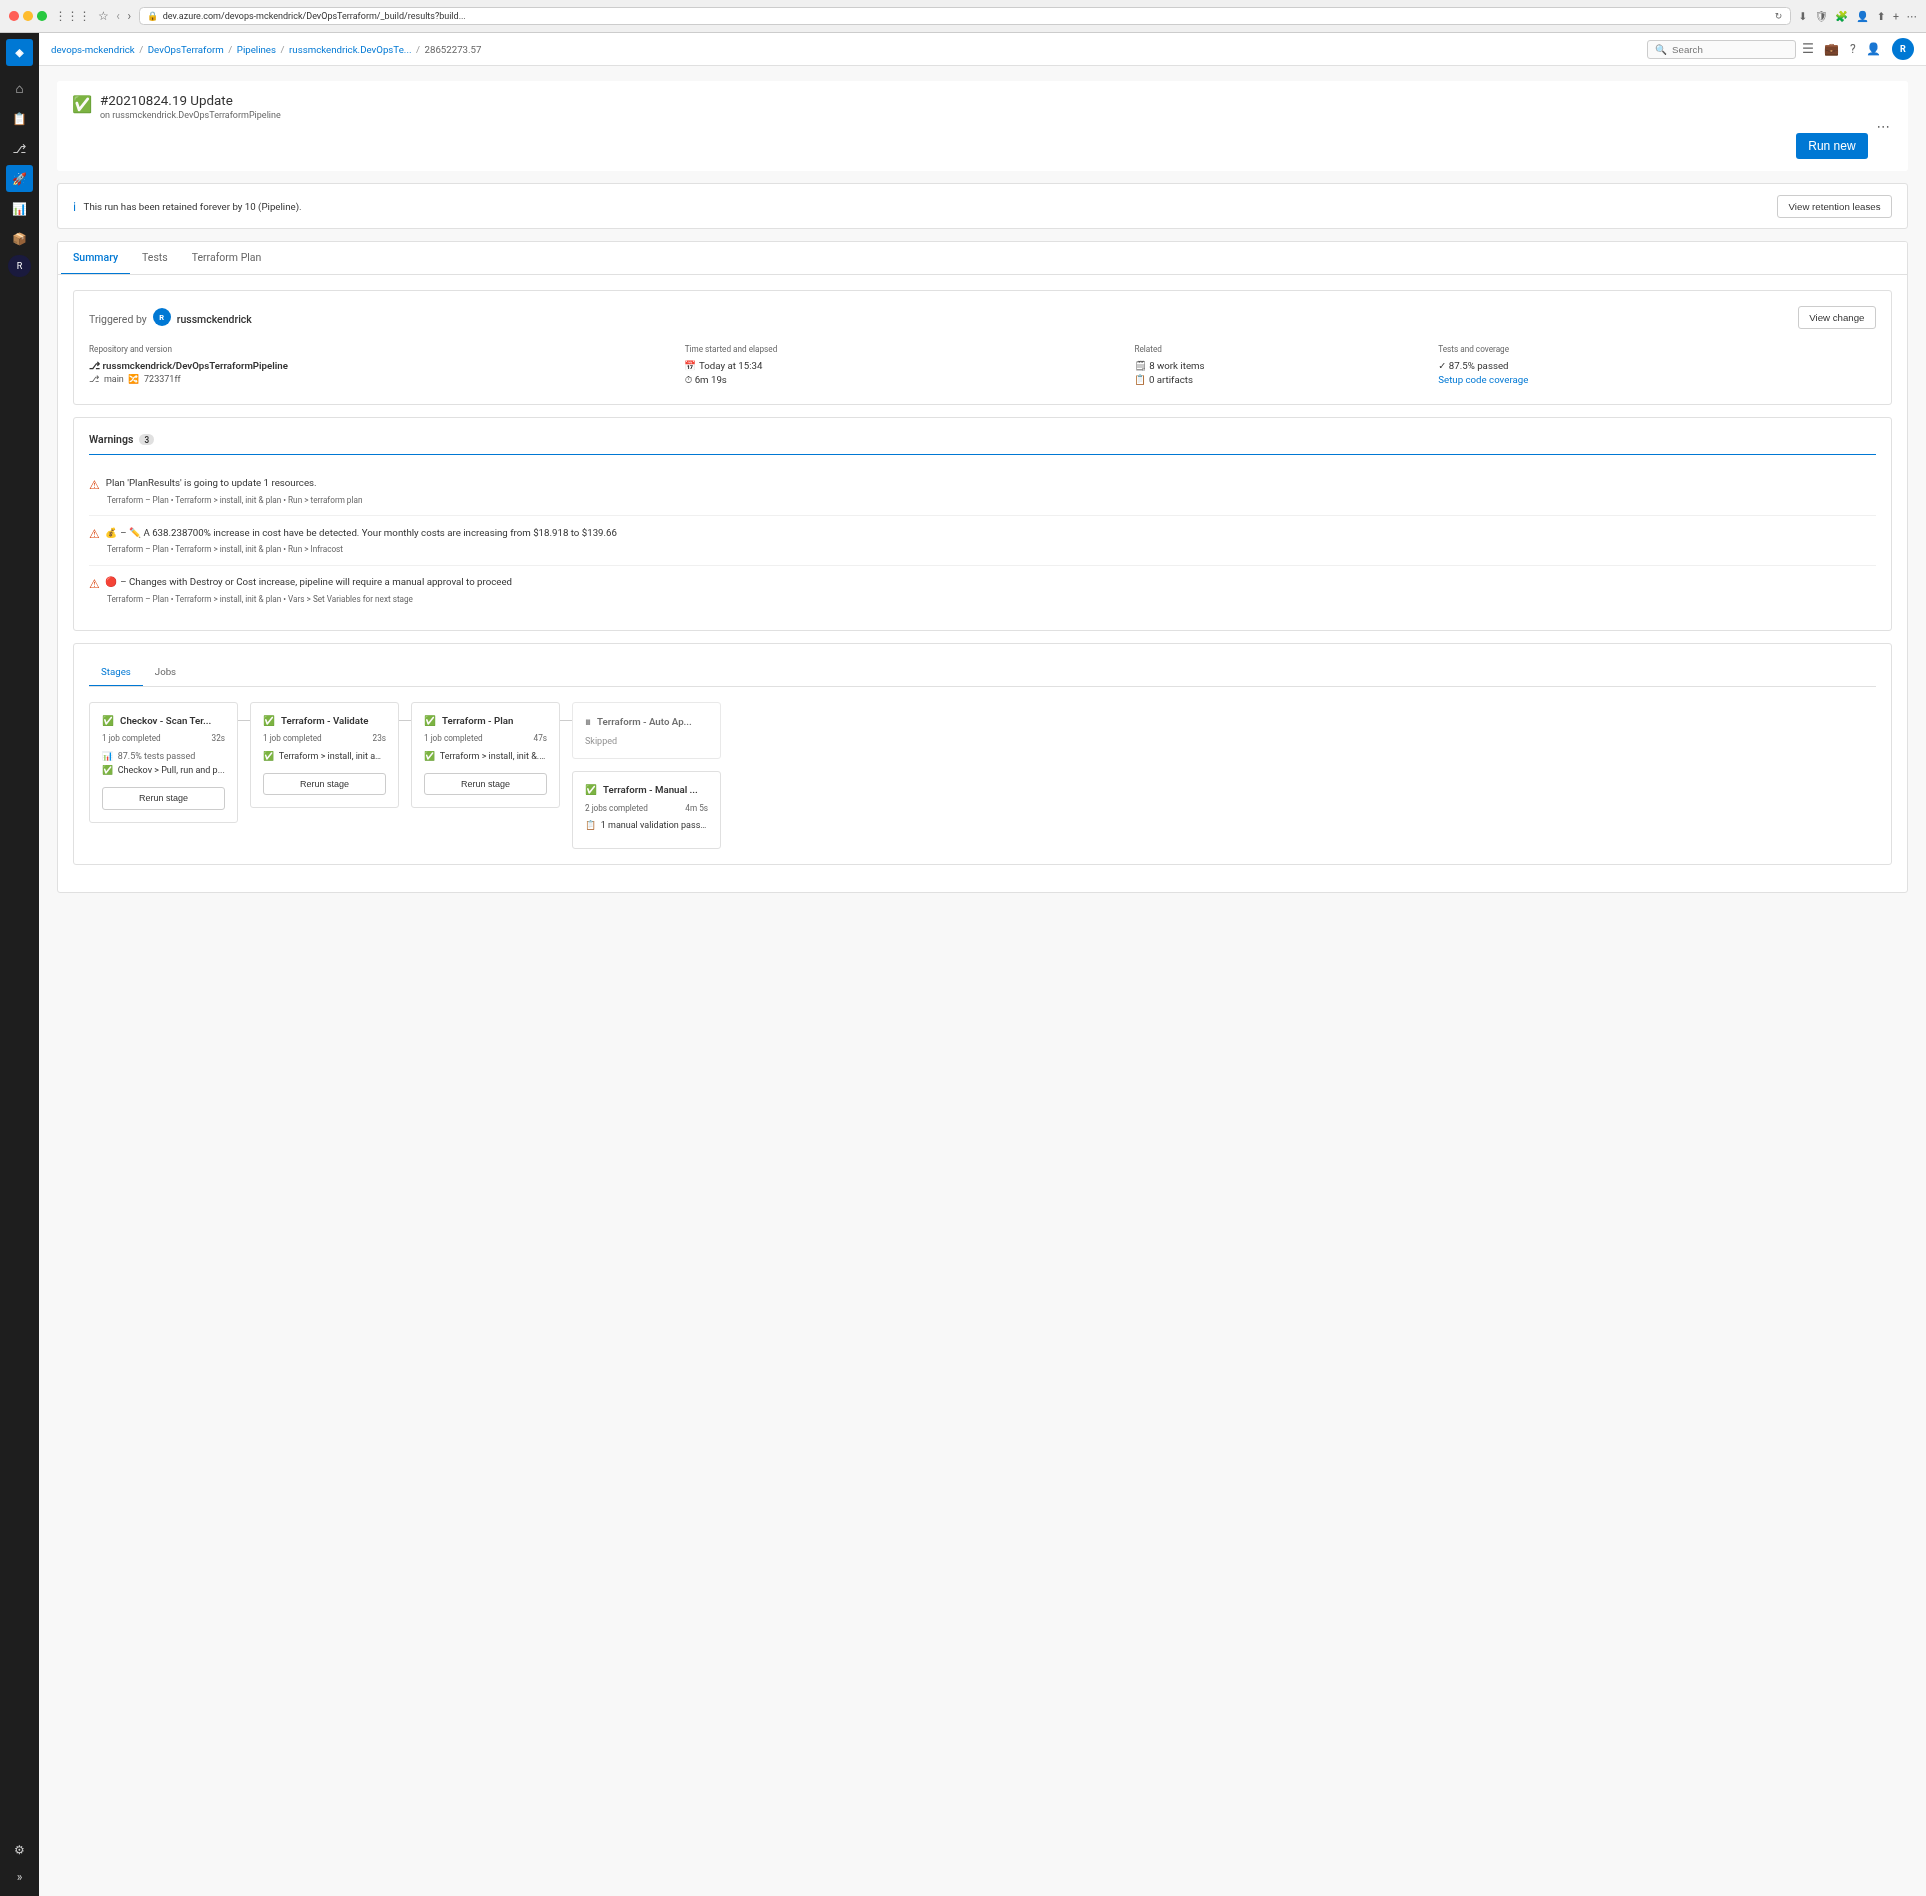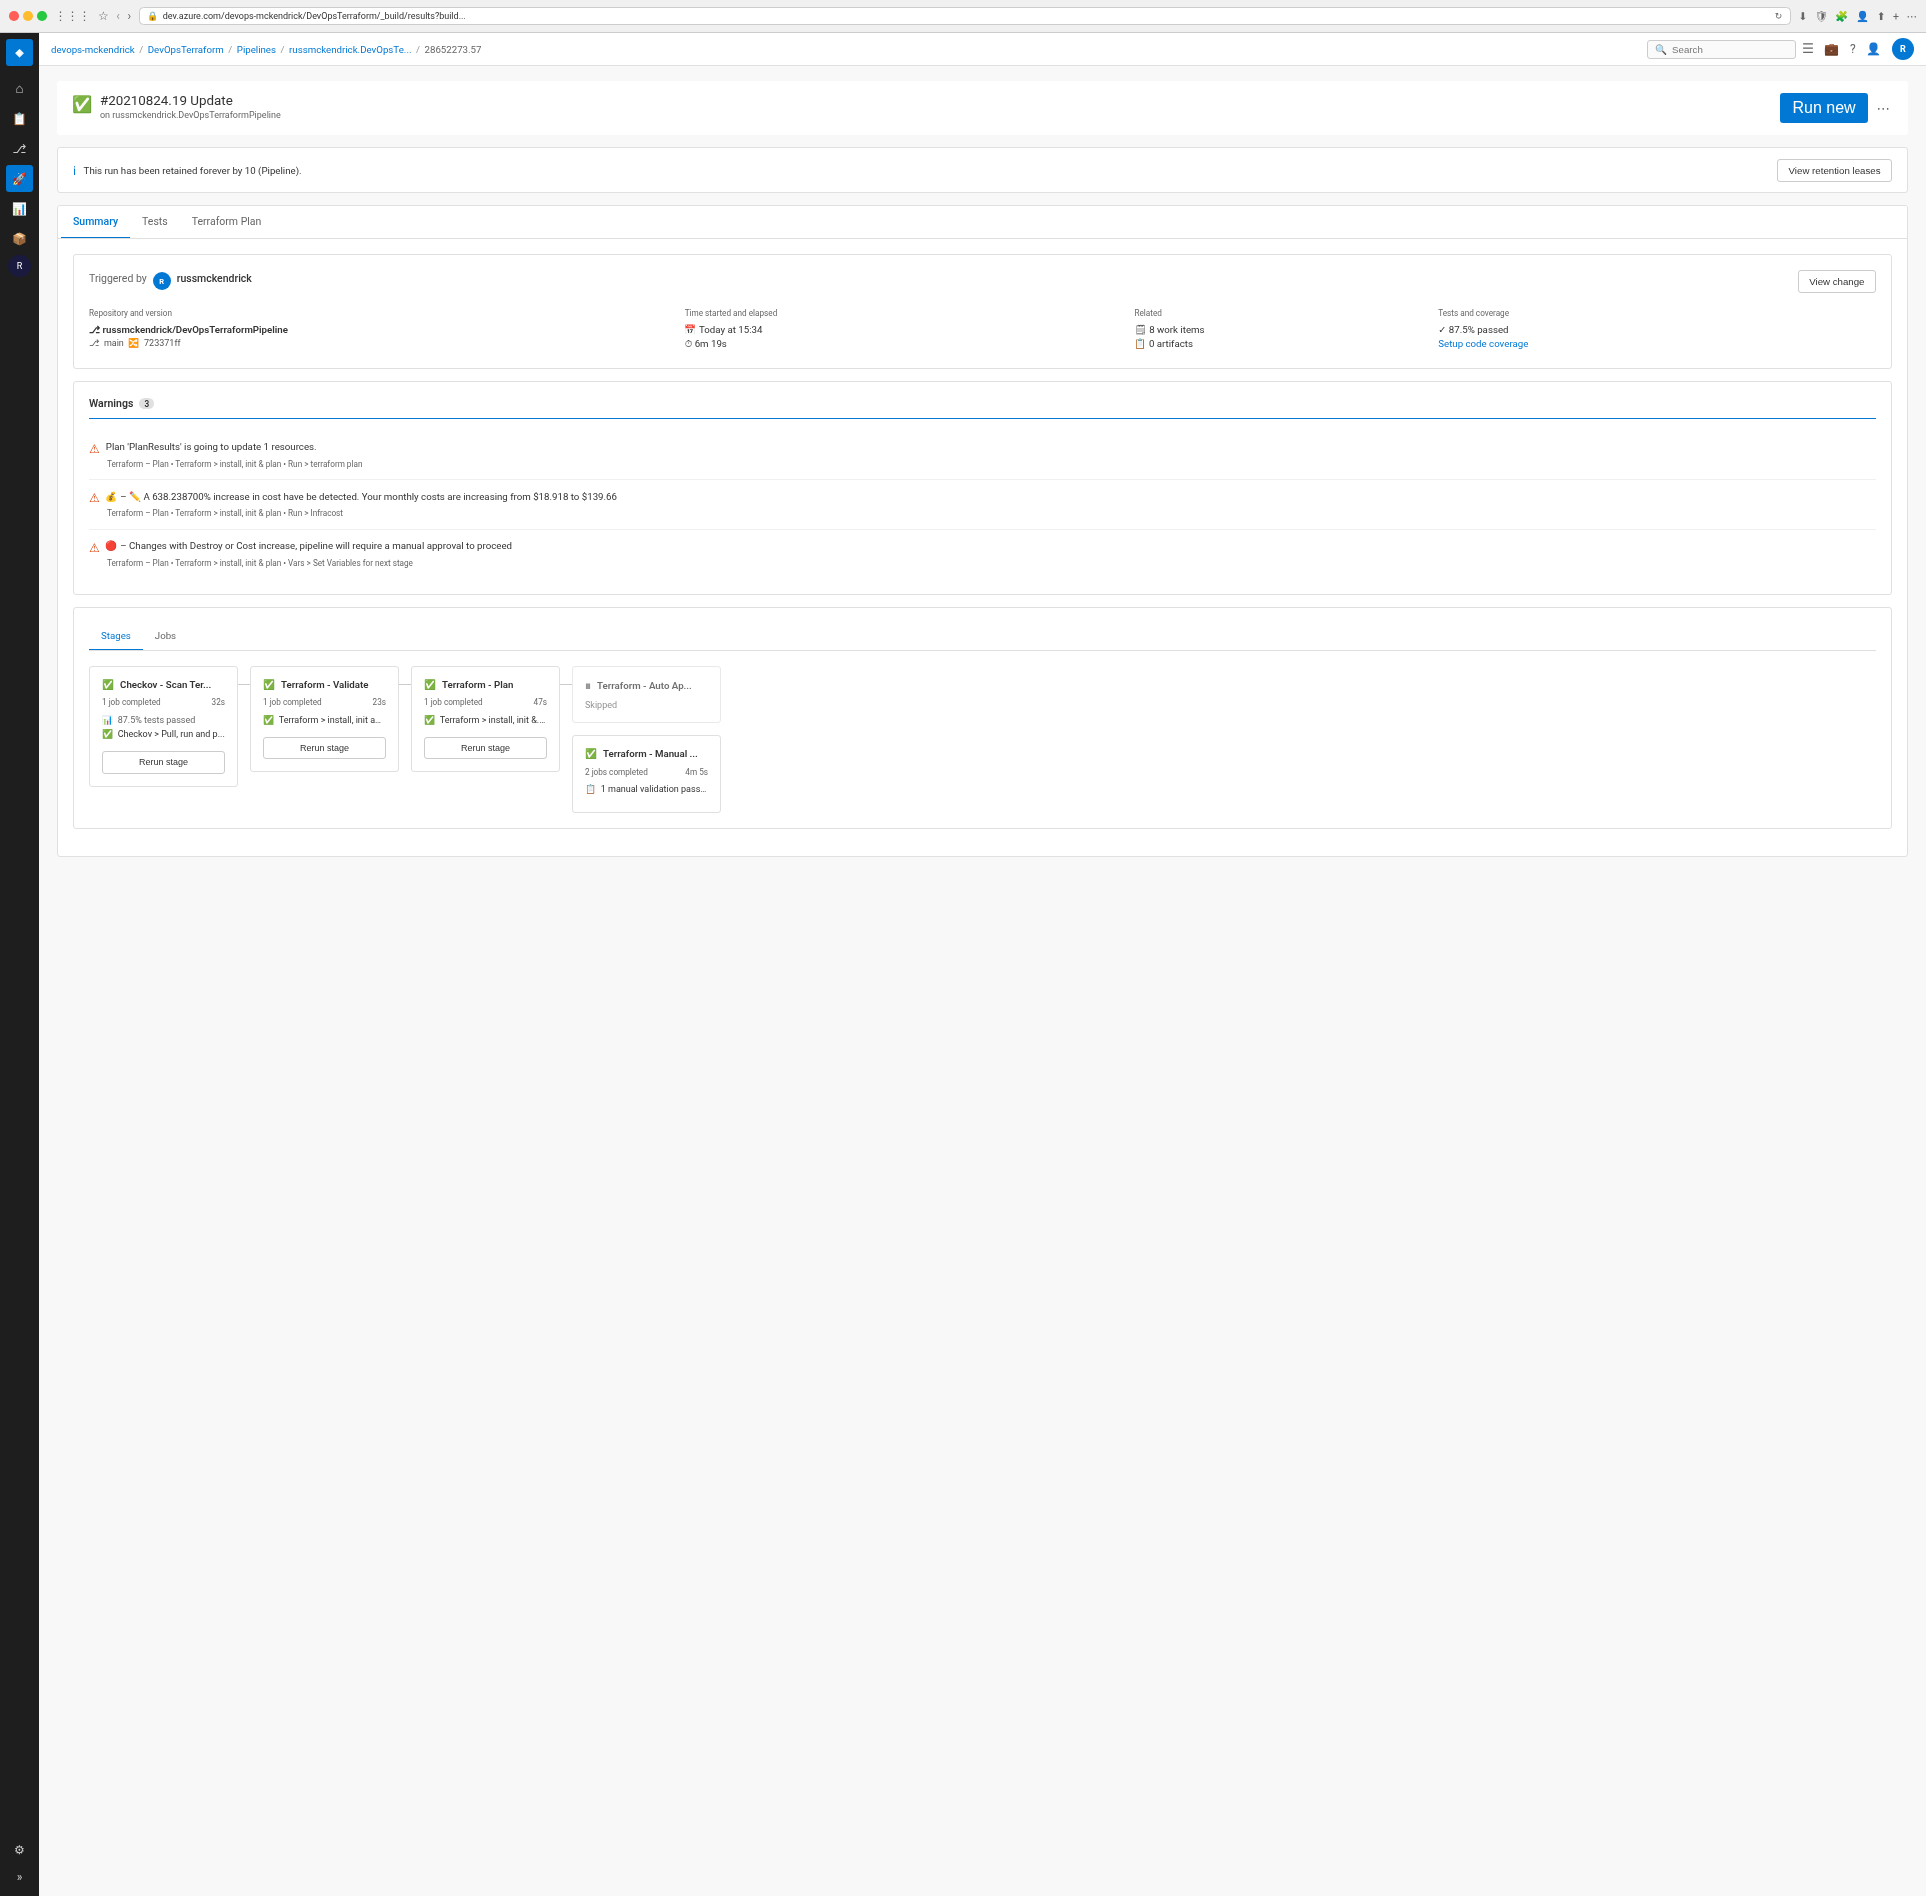--- a/index.html
+++ b/index.html
@@ -151,23 +151,24 @@
     .success-icon { color: #107c10; font-size: 16.4px; margin-top: 1.5px; }
     .page-title { font-size: 13.4px; font-weight: 400; color: #333; }
     .page-subtitle { font-size: 9px; color: #666; margin-top: 1.5px; }
     .header-actions { display: flex; gap: 6px; align-items: center; }
     .btn-primary {
       background: #0078d4;
       color: #fff;
       border: none;
       border-radius: 3px;
       padding: 6px 12px;
-      font-size: 16px;
+      font-size: 12px;
       cursor: pointer;
       font-weight: 500;
+      margin-top: 40px;
     }
     .btn-icon {
       background: none; border: none; cursor: pointer;
       font-size: 13.4px; color: #666; padding: 3px;
     }
 
     
     .retention-banner {
       background: #fff;
       border: 0.7px solid #e0e0e0;
@@ -218,21 +219,21 @@
       margin-bottom: 12px;
     }
 
     
     .triggered-header {
       display: flex;
       justify-content: space-between;
       align-items: center;
       margin-bottom: 15px;
     }
-    .triggered-by { display: flex; align-items: flex-start; gap: 6px; font-size: 10.5px; color: #333; }
+    .triggered-by { display: flex; align-items: flex-end; gap: 6px; font-size: 10.5px; color: #333; }
     .user-avatar-sm {
       width: 18px; height: 18px; border-radius: 50%;
       background: #0078d4; color: #fff;
       display: flex; align-items: center; justify-content: center;
       font-size: 7.5px; font-weight: bold;
     }
     .triggered-label { color: #666; }
     .triggered-user { font-weight: 500; }
     .meta-grid {
       display: grid;

